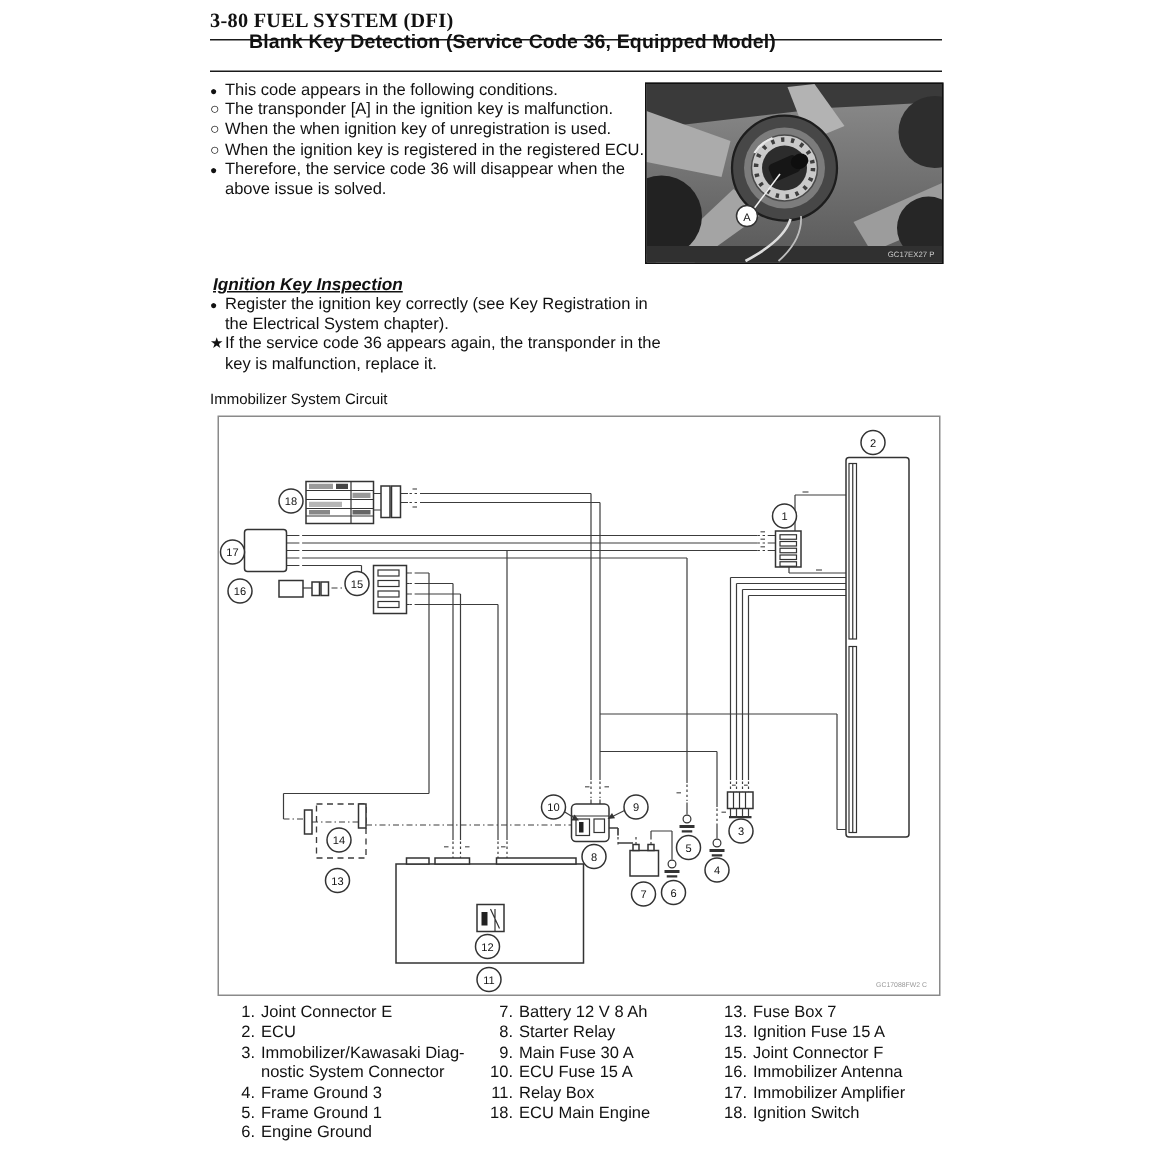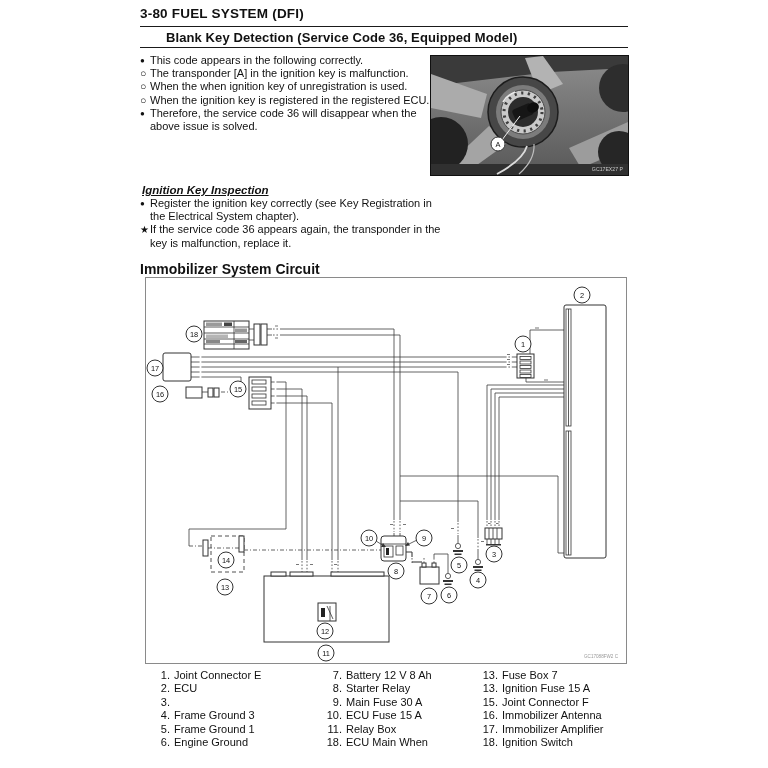--- a/index.html
+++ b/index.html
@@ -10,21 +10,21 @@
   .sect{font-size:13px;font-weight:bold;letter-spacing:.1px;}
   .rule{background:#1a1a1a;height:1.4px;}
   .body-list{font-size:11px;line-height:13.2px;}
   .row{display:flex;}
   .bul{flex:0 0 10px;text-align:left;}
   .b-dot{font-size:8px;line-height:13.2px;}
   .b-circ{font-size:10.5px;line-height:12.8px;}
   .b-star{font-size:10px;line-height:13px;}
   .itext{flex:1;}
   .subtitle{font-size:11.5px;font-weight:bold;font-style:italic;}
-  .ctitle{font-size:14px;font-weight:bold;}
+  .ctitle{font-size:10px;font-weight:normal;}
   .photo{border:1.6px solid #101010;overflow:hidden;background:#666;}
   .legend{font-size:11px;line-height:13.4px;}
   .litem{display:flex;}
   .lnum{text-align:right;margin-right:4px;flex:0 0 auto;}
   .lnum.w1{width:18px;} .lnum.w2{width:22px;}
   .ltext{white-space:pre-line;}
   .diagram{border:1px solid #8a8a8a;}
   svg .wire{stroke:#3c3c3c;stroke-width:.8;fill:none;}
   svg .wire2{stroke:#3c3c3c;stroke-width:1.1;fill:none;}
   svg .dash{stroke:#3c3c3c;stroke-width:.8;fill:none;stroke-dasharray:1.6,1.8;}
@@ -33,29 +33,29 @@
   svg .compn{stroke:#333;stroke-width:.8;fill:none;}
   svg .callout circle{fill:#fff;stroke:#333;stroke-width:1;}
   svg .callout text{font-family:"Liberation Sans",sans-serif;font-size:7.4px;fill:#111;
        text-anchor:middle;}
   svg .tick{fill:#777;}
   svg .gbar{fill:#333;}
 </style>
 </head>
 <body>
 
-<div class="abs hdr" style="left:140px;top:6px;width:488px;">3-80 FUEL SYSTEM (DFI)</div>
+<div class="abs hdr" style="left:140px;top:6px;width:488px;font-family:Liberation Serif, serif;">3-80 FUEL SYSTEM (DFI)</div>
 <div class="abs rule" style="left:140px;top:26px;width:488px;"></div>
-<div class="abs sect" style="left:142px;top:30px;width:486px;padding-left:24px;">Blank Key Detection (Service Code 36, Equipped Model)</div>
+<div class="abs sect" style="left:142px;top:20px;width:486px;padding-left:24px;">Blank Key Detection (Service Code 36, Equipped Model)</div>
 <div class="abs rule" style="left:140px;top:47px;width:488px;"></div>
 
 <div class="abs body-list" style="left:140px;top:54px;width:293px;">
   <div class="row">
     <span class="bul b-dot">●</span>
-    <span class="itext">This code appears in the following correctly.</span>
+    <span class="itext">This code appears in the following conditions.</span>
   </div>
   <div class="row">
     <span class="bul b-circ">○</span>
     <span class="itext">The transponder [A] in the ignition key is malfunction.</span>
   </div>
   <div class="row">
     <span class="bul b-circ">○</span>
     <span class="itext">When the when ignition key of unregistration is used.</span>
   </div>
   <div class="row">
@@ -408,20 +408,22 @@
   <div class="litem">
       <span class="lnum w1">1.</span>
       <span class="ltext">Joint Connector E</span>
     </div>
   <div class="litem">
       <span class="lnum w1">2.</span>
       <span class="ltext">ECU</span>
     </div>
   <div class="litem">
       <span class="lnum w1">3.</span>
+      <span class="ltext">Immobilizer/Kawasaki Diag-
+nostic System Connector</span>
     </div>
   <div class="litem">
       <span class="lnum w1">4.</span>
       <span class="ltext">Frame Ground 3</span>
     </div>
   <div class="litem">
       <span class="lnum w1">5.</span>
       <span class="ltext">Frame Ground 1</span>
     </div>
   <div class="litem">
@@ -445,21 +447,21 @@
   <div class="litem">
       <span class="lnum w2">10.</span>
       <span class="ltext">ECU Fuse 15 A</span>
     </div>
   <div class="litem">
       <span class="lnum w2">11.</span>
       <span class="ltext">Relay Box</span>
     </div>
   <div class="litem">
       <span class="lnum w2">18.</span>
-      <span class="ltext">ECU Main When</span>
+      <span class="ltext">ECU Main Engine</span>
     </div>
 </div>
 <div class="abs legend" style="left:476px;top:669px;width:160px;">
   <div class="litem">
       <span class="lnum w2">13.</span>
       <span class="ltext">Fuse Box 7</span>
     </div>
   <div class="litem">
       <span class="lnum w2">13.</span>
       <span class="ltext">Ignition Fuse 15 A</span>

